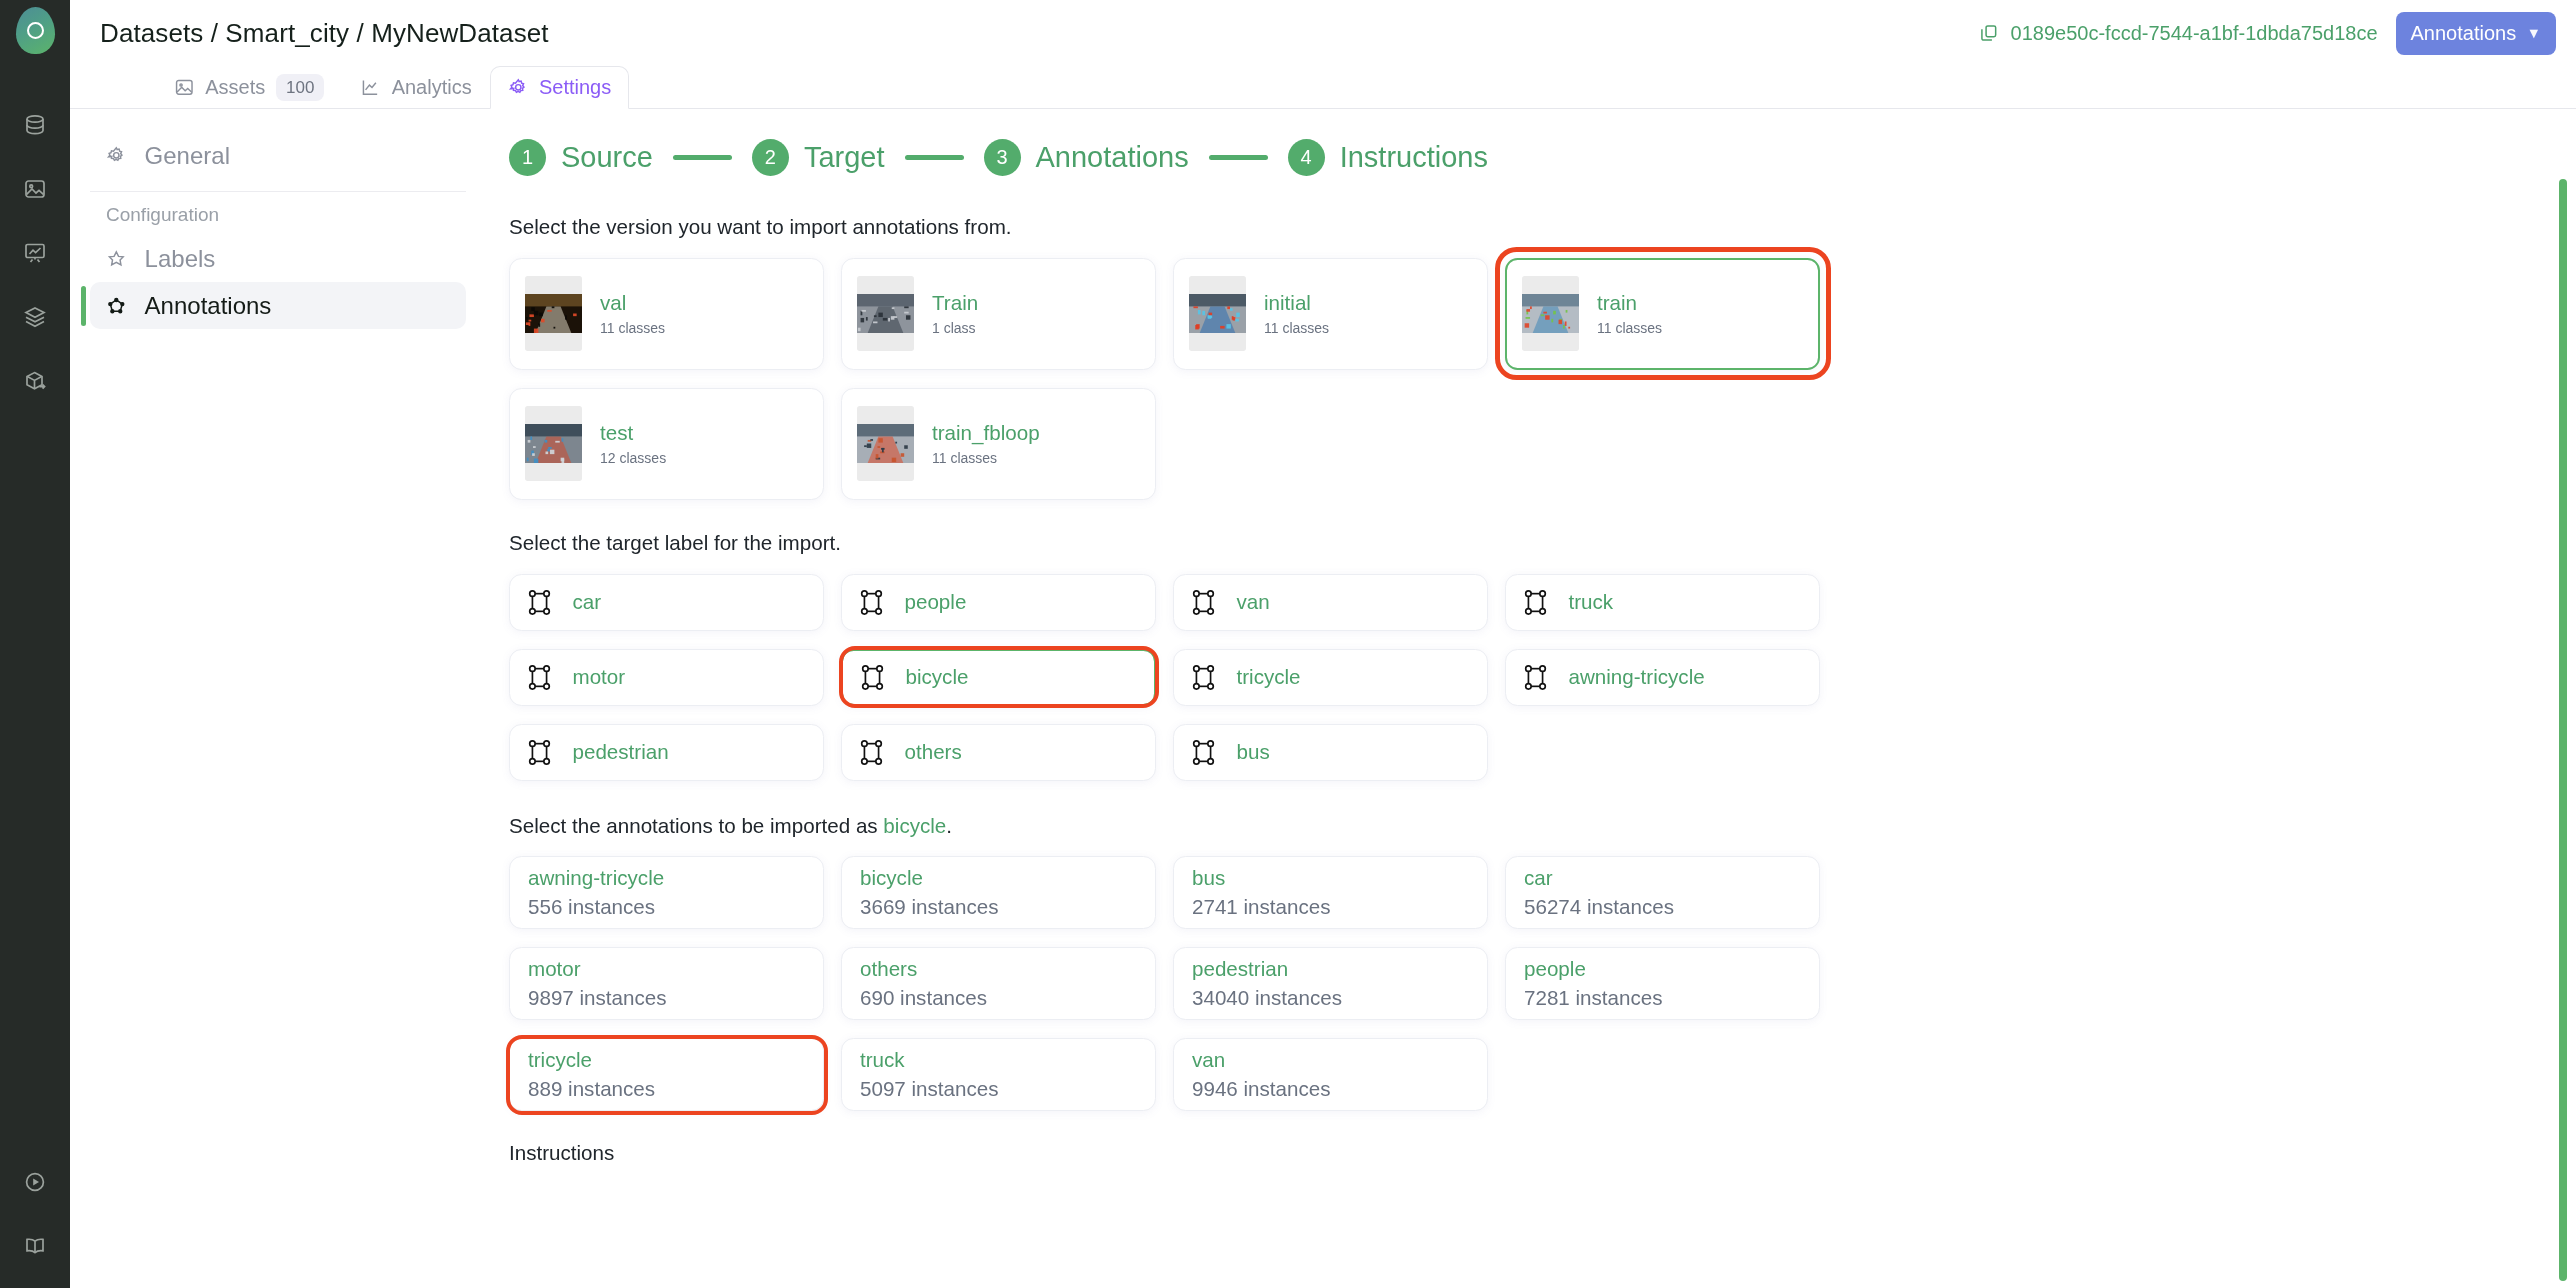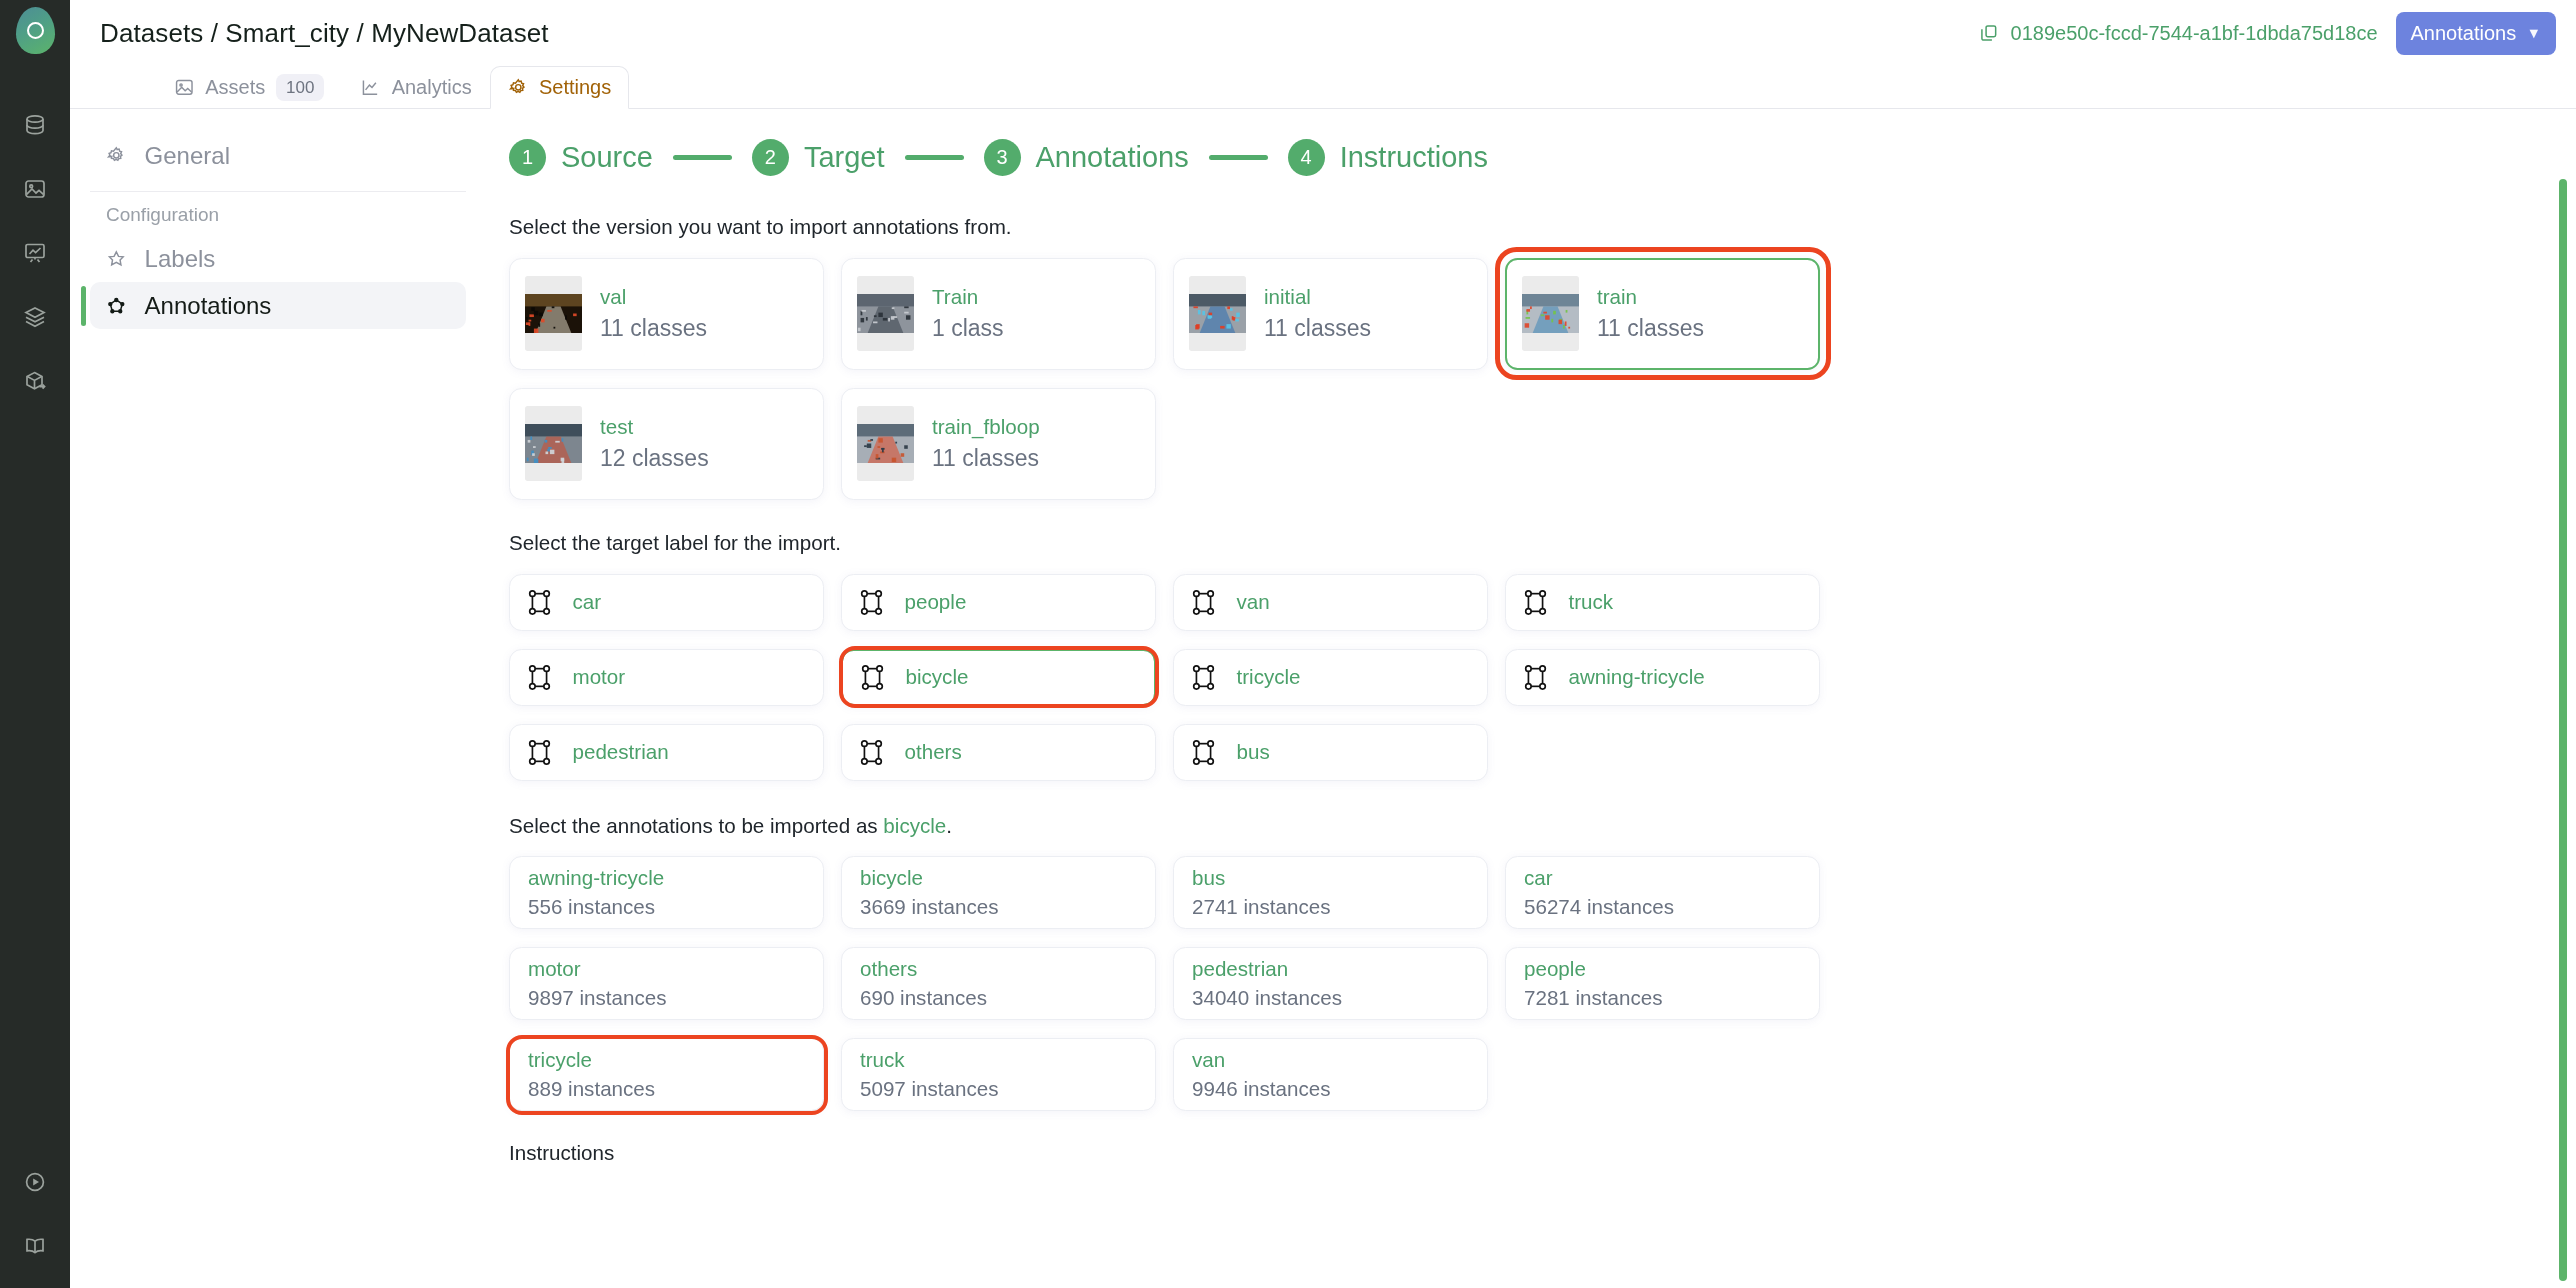--- a/index.html
+++ b/index.html
@@ -76,21 +76,21 @@
     position: relative; z-index: 2;
     height: 43px; display: flex; align-items: center; gap: 10.7px;
     padding: 0 17px; font-size: 20px; color: #8c919c; cursor: pointer;
     border: 1.3px solid transparent;
     border-radius: 10px 10px 0 0;
     background: transparent;
   }
   .tab svg { width: 20.6px; height: 20.6px; display: block; }
   .tab.active {
     background: #fff; border-color: #e6e7ec; border-bottom-color: #fff;
-    color: #a16207;
+    color: #8b5cf6;
   }
   .tab-badge {
     background: #f0f0f6; color: #6e7480; border-radius: 8px;
     font-size: 17px; padding: 2.7px 10px; line-height: 1.25;
   }
 
   
   .body { flex: 1 1 auto; display: flex; min-height: 0; position: relative; }
 
   
@@ -161,21 +161,21 @@
   
   .vcard { height: 112px; display: flex; align-items: center; padding: 4px 15px; gap: 18px; }
   .thumb {
     width: 57px; height: 75px; flex: 0 0 57px; border-radius: 2.7px;
     background: #ebebeb; overflow: hidden;
     display: flex; align-items: center; justify-content: center;
   }
   .thumb .pic { width: 57px; height: 39px; display: block; }
   .vcard-txt { display: flex; flex-direction: column; gap: 4.5px; min-width: 0; }
   .vcard-name { font-size: 20.6px; color: #4ba06a; line-height: 1.2; }
-  .vcard-sub { font-size: 23px; color: #6a7280; line-height: 1.2; }
+  .vcard-sub { font-size: 14px; color: #6a7280; line-height: 1.2; }
 
   
   .lcard { height: 57px; display: flex; align-items: center; padding: 0 18px; gap: 21.5px; }
   .bbox-ico { width: 23px; height: 27px; flex: 0 0 23px; display: block; }
   .lcard-name { font-size: 20.6px; color: #4ba06a; }
 
   
   .icard { height: 73px; display: flex; flex-direction: column; justify-content: center;
            padding: 0 18px; gap: 4.5px; }
   .icard-name { font-size: 20.6px; color: #4ba06a; line-height: 1.2; }

